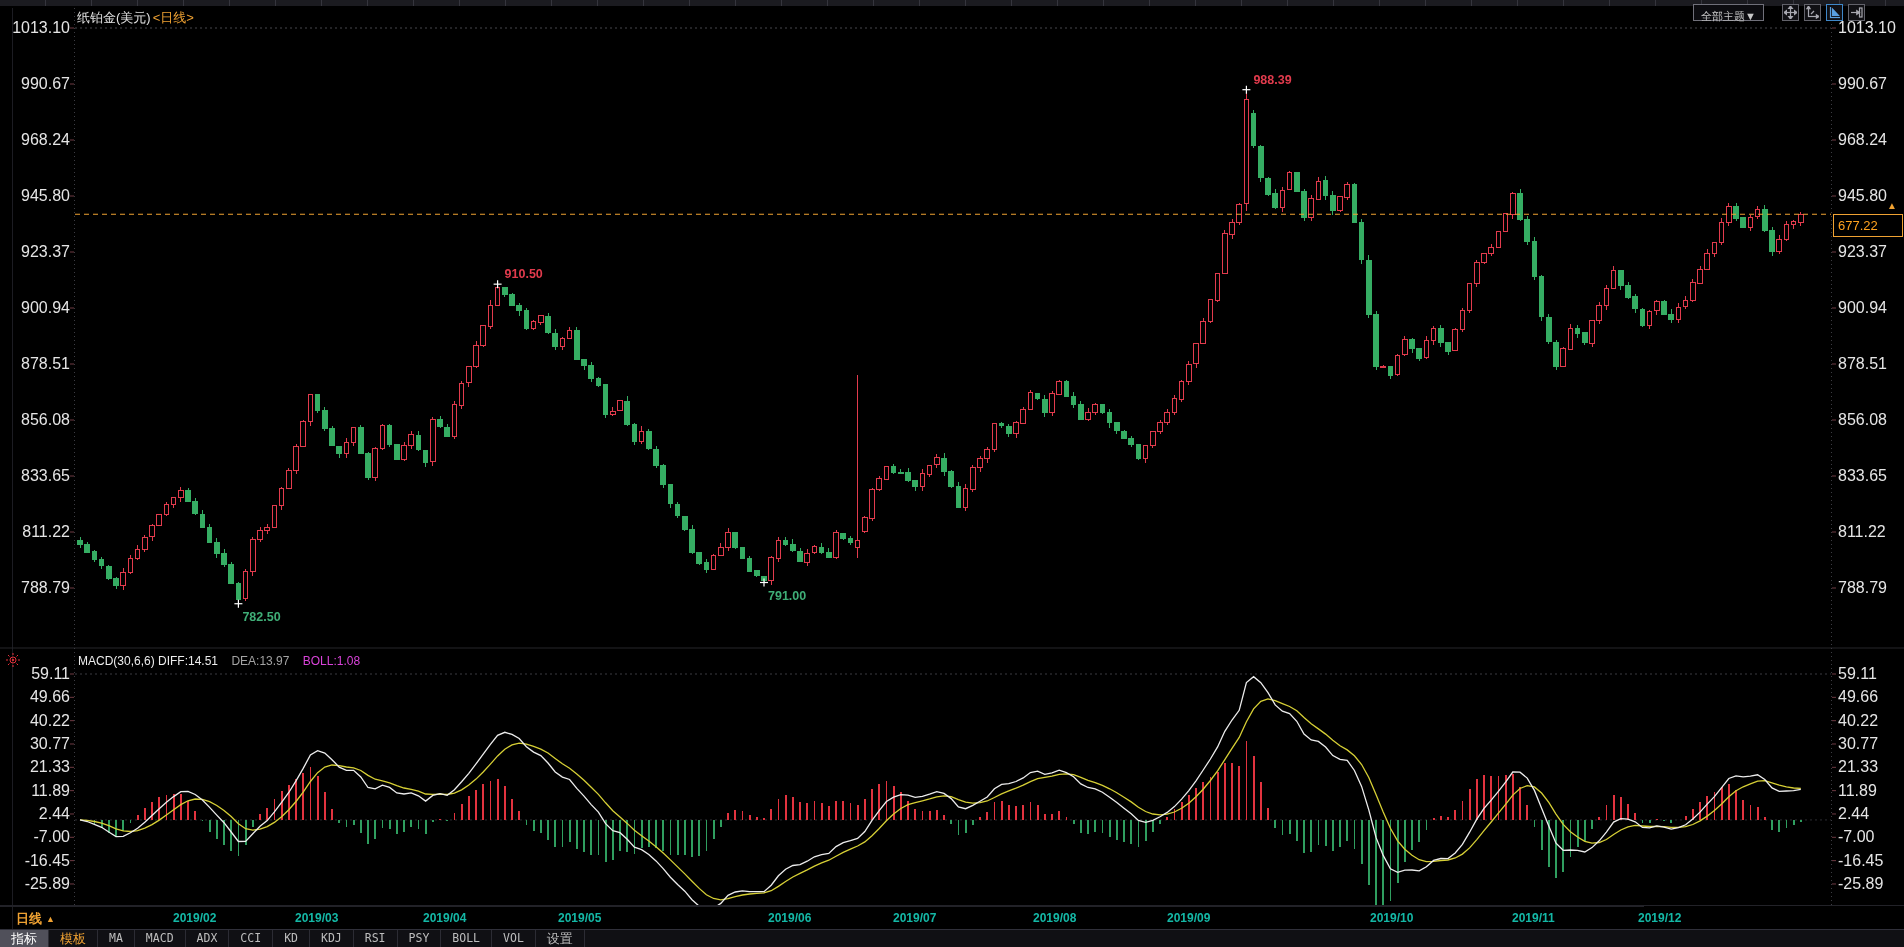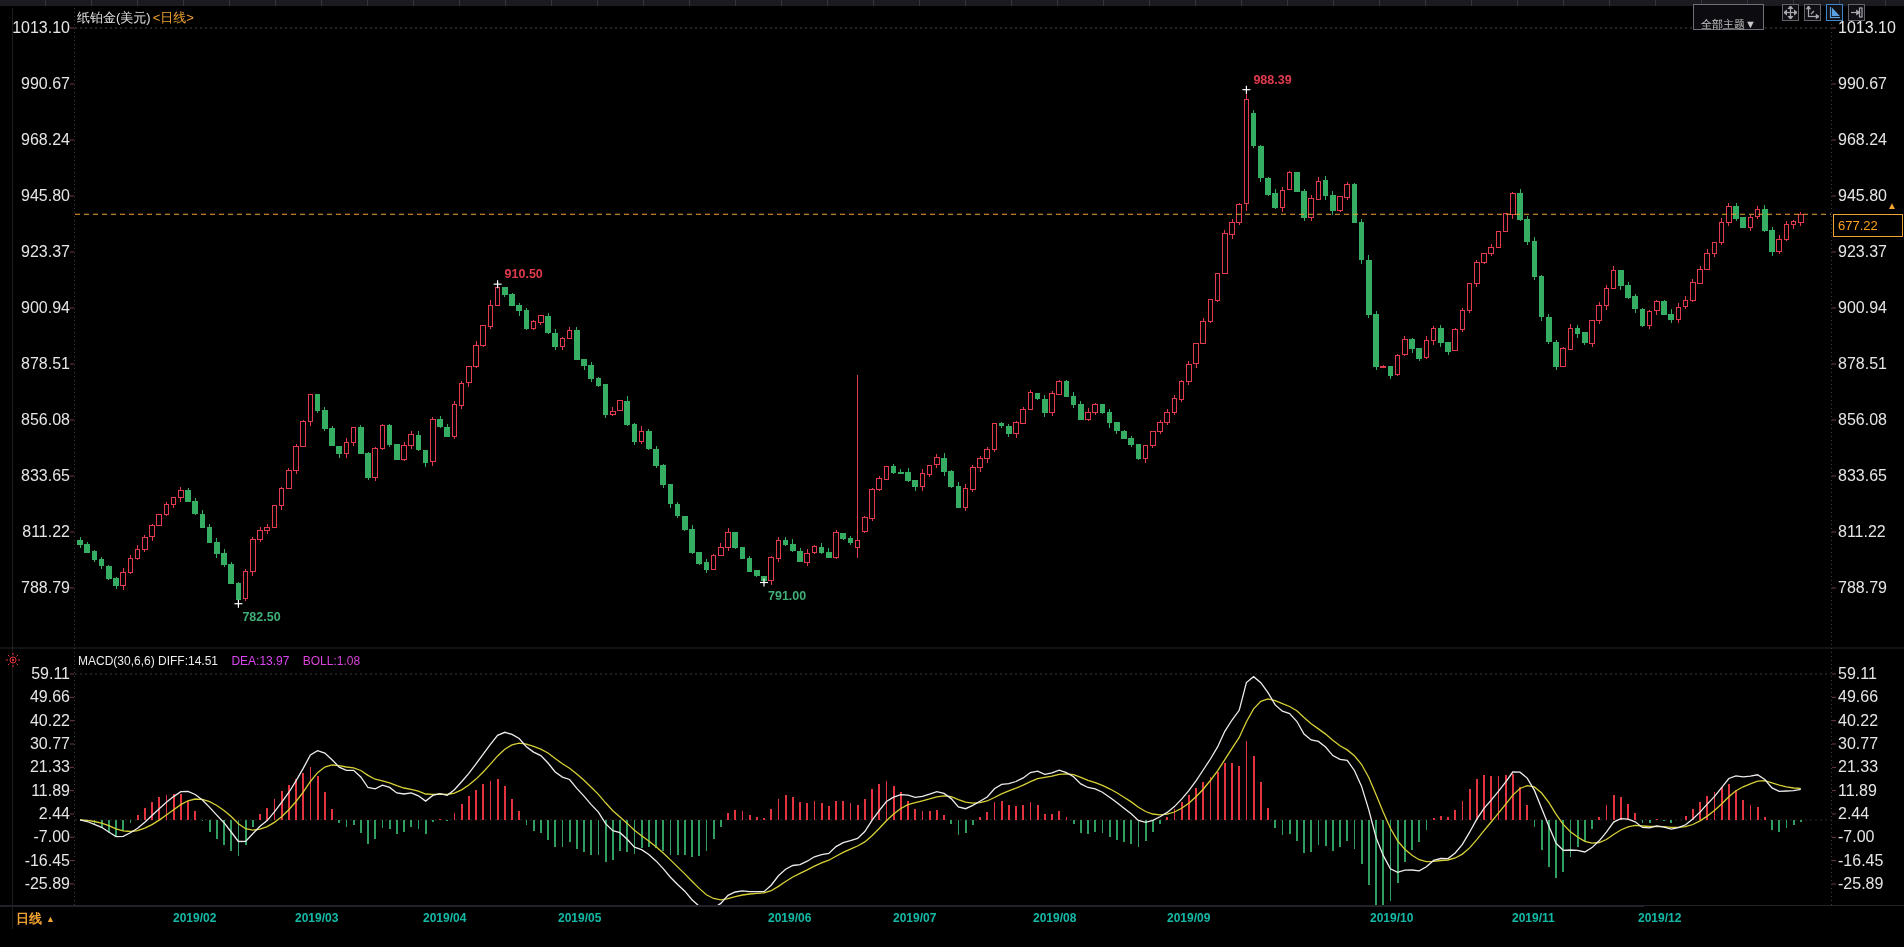--- a/index.html
+++ b/index.html
@@ -9,39 +9,39 @@
 
   .top-strip { position:absolute; left:0; top:0; width:1904px; height:7px;
     background:repeating-linear-gradient(90deg,#1b1b20 0 45px,#35353d 45px 46px);
     border-bottom:1px solid #000; }
 
   .left-rail { position:absolute; left:12px; top:8px; width:1px; height:921px; background:#1c1c22; }
 
   .chart-title { position:absolute; left:77px; top:9px; font-size:13px; color:#e0e0e0; white-space:nowrap; }
   .chart-title .tag { color:#f0a232; margin-left:2px; }
 
-  .theme-btn { position:absolute; left:1693px; top:4px; height:17px; padding:12px 7px;
+  .theme-btn { position:absolute; left:1693px; top:4px; height:17px; padding:4px 7px;
     background:#0c0c10; border:1px solid #70707a; color:#c8c8c8; font-size:11px;
     font-family:"Liberation Sans",sans-serif; line-height:15px; cursor:pointer; }
 
   .tool-icons { position:absolute; left:1782px; top:4px; display:flex; gap:5px; }
   .tool-btn { width:17px; height:17px; background:#101014; border:1px solid #62626a;
     display:flex; align-items:center; justify-content:center; cursor:pointer; }
   .tool-btn.active { border-color:#3f87c8; }
 
   #chart-svg { position:absolute; left:0; top:0; }
 
   .axis-label { position:absolute; width:62px; height:16px; line-height:16px; font-size:16px;
     color:#e5e5e5; white-space:nowrap; }
   .axis-label.l { text-align:right; }
   .axis-label.r { text-align:left; }
 
   .macd-header { position:absolute; left:78px; top:654px; font-size:12px; white-space:nowrap; color:#ececec; }
   .macd-header .seg { margin-right:10px;margin-top:24px; }
-  .macd-header .dea { color:#d946ef; }
+  .macd-header .dea { color:#a3a3a3; }
   .macd-header .mval { color:#d943d9; }
   .sun-icon { position:absolute; left:5px; top:652px; width:16px; height:16px; cursor:pointer; }
 
   .price-box { position:absolute; left:1833px; top:214px; width:70px; height:23px;
     border:1px solid #f0a232; background:#000; color:#ffa21f; font-size:13px;
     line-height:21px; padding-left:4px; }
   .axis-arrow { position:absolute; left:1887px; top:201px; color:#f0a232; font-size:10px; line-height:10px; cursor:pointer; }
 
   .date-axis { position:absolute; left:0; top:906px; width:1644px; height:22px; border-top:1px solid #222228; }
   .date-label { position:absolute; top:4px; font-size:12px; font-weight:700; color:#14b8a6; }
@@ -981,13 +981,28 @@
   </div>
 
   <div class="price-box">677.22</div>
   <div class="axis-arrow">▲</div>
 
   <div class="date-axis">
     <span class="period-label"><span>日线</span><span class="tri">▲</span></span>
     <span id="dates-holder"><span class="date-label" style="left: 173px;">2019/02</span><span class="date-label" style="left: 295px;">2019/03</span><span class="date-label" style="left: 423px;">2019/04</span><span class="date-label" style="left: 558px;">2019/05</span><span class="date-label" style="left: 768px;">2019/06</span><span class="date-label" style="left: 893px;">2019/07</span><span class="date-label" style="left: 1033px;">2019/08</span><span class="date-label" style="left: 1167px;">2019/09</span><span class="date-label" style="left: 1370px;">2019/10</span><span class="date-label" style="left: 1512px;">2019/11</span><span class="date-label" style="left: 1638px;">2019/12</span></span>
   </div>
 
+  <div class="tab-bar" id="tab-bar">
+      <div class="tab selected">指标</div>
+      <div class="tab accent">模板</div>
+      <div class="tab mono">MA</div>
+      <div class="tab mono">MACD</div>
+      <div class="tab mono">ADX</div>
+      <div class="tab mono">CCI</div>
+      <div class="tab mono">KD</div>
+      <div class="tab mono">KDJ</div>
+      <div class="tab mono">RSI</div>
+      <div class="tab mono">PSY</div>
+      <div class="tab mono">BOLL</div>
+      <div class="tab mono">VOL</div>
+      <div class="tab">设置</div>
+    </div>
 </div>
 
 </body></html>

